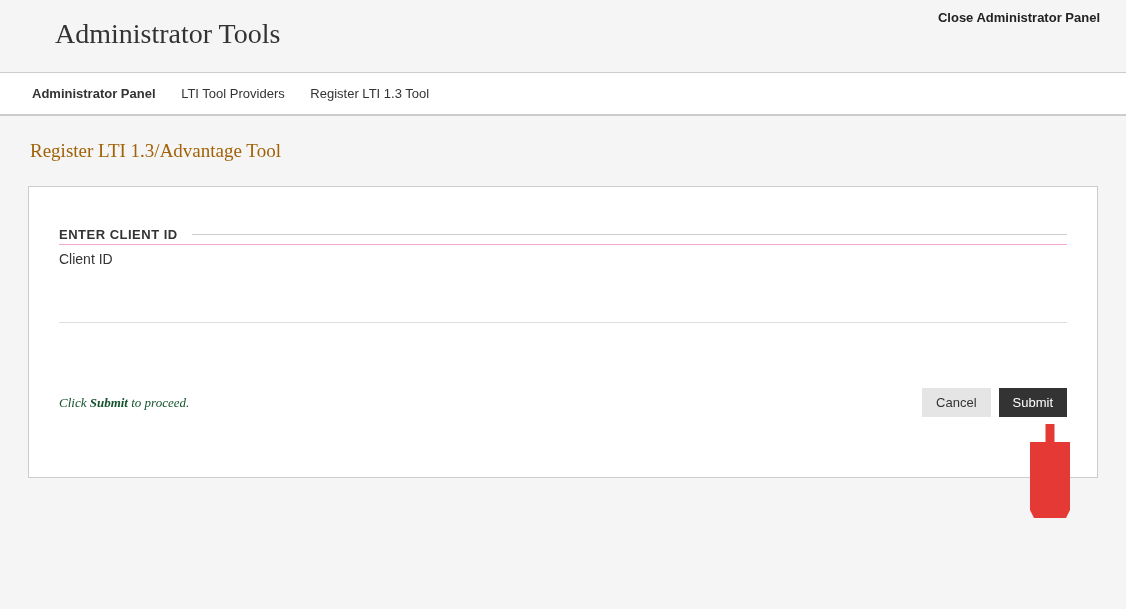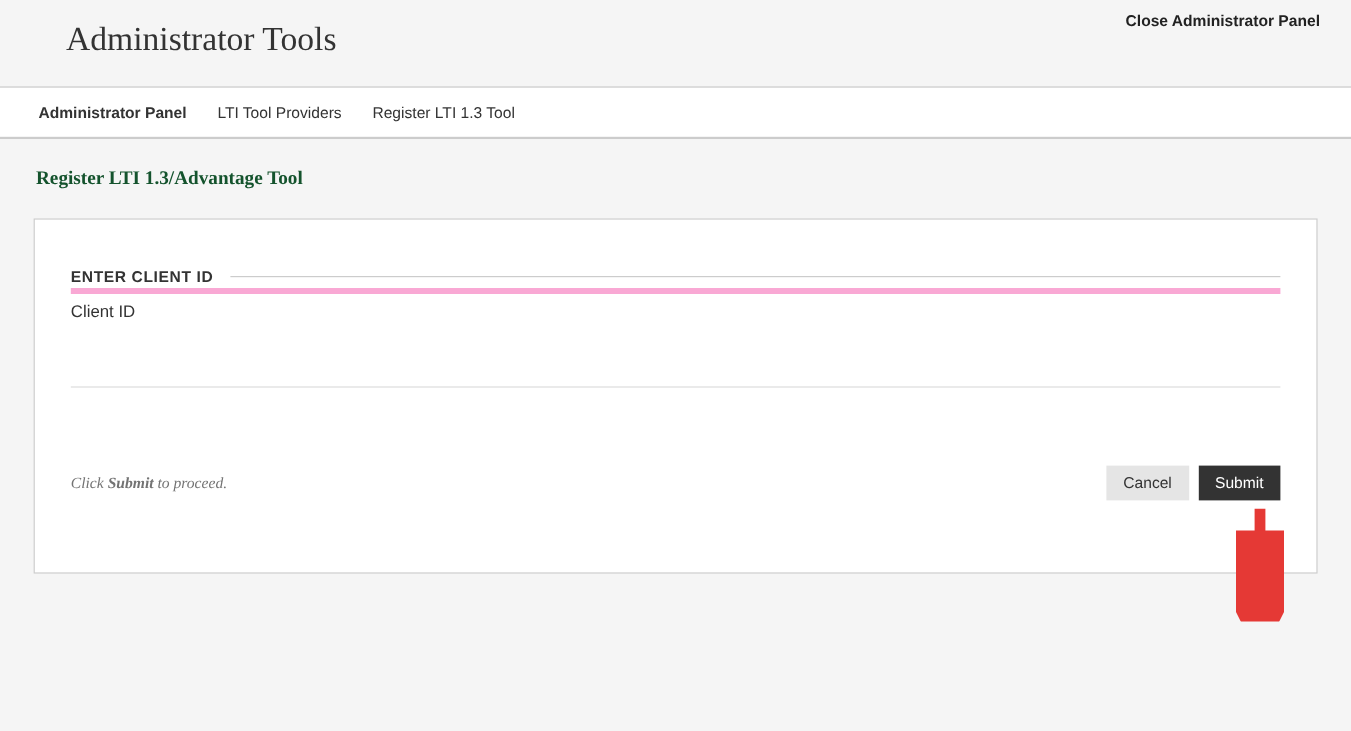--- a/index.html
+++ b/index.html
@@ -46,38 +46,38 @@
     }
     .breadcrumb span.active {
       font-weight: bold;
     }
     .page-body {
       background: #f5f5f5;
       padding: 0;
     }
     .page-title {
       font-family: Georgia, "Times New Roman", serif;
-      font-size: 16px;
-      color: #14532d;
+      font-size: 19px;
+      color: #a16207;
       padding: 24px 30px 24px;
-      font-weight: bold;
+      font-weight: normal;
     }
     .panel {
       background: #fff;
       border: 1px solid #ccc;
       margin: 0 28px;
       padding: 40px 30px 60px;
     }
     .section-heading {
       font-size: 13px;
       letter-spacing: 0.5px;
       font-weight: bold;
       color: #333;
       text-transform: uppercase;
-      border-bottom: 5px solid #f9a8d4;
+      border-bottom: 1px solid #f9a8d4;
       padding-bottom: 2px;
       display: flex;
       align-items: center;
     }
     .section-heading .label-text { white-space: nowrap; }
     .section-heading .line { flex: 1; height: 1px; background: #ccc; margin-left: 14px; }
     .field-row {
       display: flex;
       align-items: flex-start;
     }
@@ -125,21 +125,21 @@
     .footer-row {
       display: flex;
       align-items: center;
       justify-content: space-between;
       margin-top: 65px;
     }
     .proceed-text {
       font-family: Georgia, serif;
       font-style: italic;
       font-size: 13px;
-      color: #737373;
+      color: #14532d;
     }
     .proceed-text b { font-style: italic; }
     .btn-row { display: flex; gap: 8px; }
     .btn {
       padding: 7px 14px;
       font-size: 13px;
       cursor: pointer;
       border: none;
     }
     .btn-cancel { background: #e5e5e5; color: #333; }

